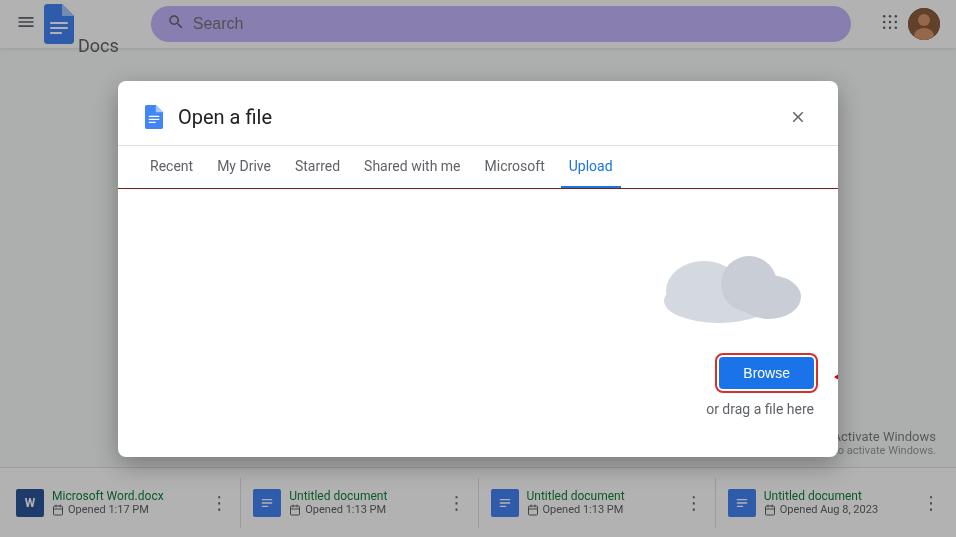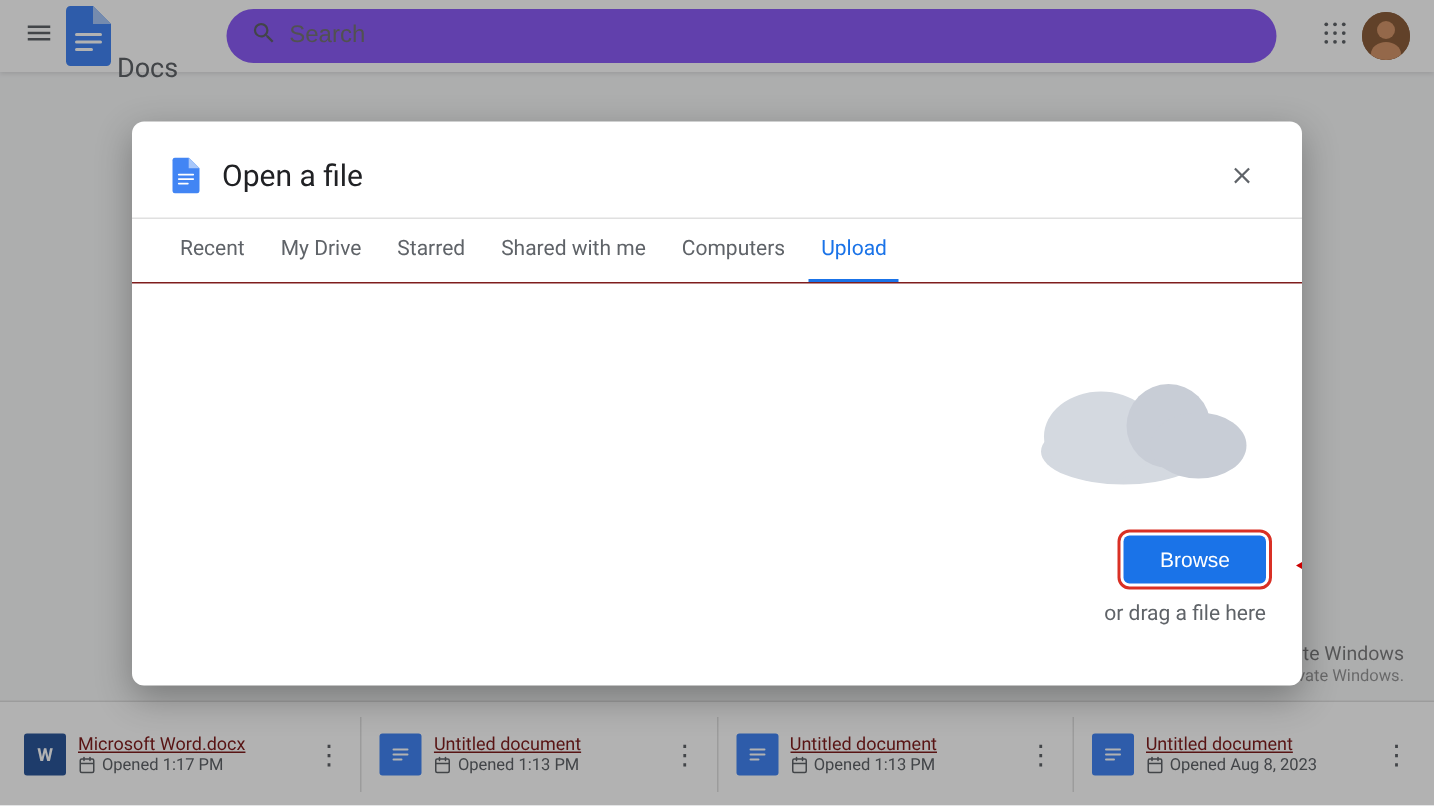--- a/index.html
+++ b/index.html
@@ -49,21 +49,21 @@
     .docs-logo-text {
       font-size: 18px;
       color: #5f6368;
       font-weight: 400;
       margin-top: 42px;
     }
     .search-bar {
       flex: 1;
       max-width: 700px;
       margin-left: 24px;
-      background: #8b5cf6;
+      background: #c4b5fd;
       border-radius: 24px;
       display: flex;
       align-items: center;
       padding: 0 16px;
       height: 36px;
       gap: 8px;
     }
     .search-bar input {
       border: none;
       background: transparent;
@@ -127,25 +127,24 @@
       flex-shrink: 0;
     }
     .file-icon.word { background: #2B579A; }
     .file-icon.docs { background: #4285F4; }
     .file-info {
       flex: 1;
       min-width: 0;
     }
     .file-name {
       font-size: 12px;
-      color: #7f1d1d;
+      color: #15803d;
       white-space: nowrap;
       overflow: hidden;
       text-overflow: ellipsis;
-      text-decoration: underline;
     }
     .file-date {
       font-size: 11px;
       color: #5f6368;
       display: flex;
       align-items: center;
       gap: 4px;
       text-align: center;
     }
     .file-more {
@@ -167,21 +166,21 @@
       z-index: 10;
       display: flex;
       align-items: center;
       justify-content: center;
     }
 
     
     .modal {
       background: #fff;
       border-radius: 8px;
-      width: 780px;
+      width: 720px;
       max-height: 480px;
       box-shadow: 0 8px 24px rgba(0,0,0,0.3);
       display: flex;
       flex-direction: column;
       overflow: hidden;
     }
 
     .modal-header {
       display: flex;
       align-items: center;
@@ -377,21 +376,21 @@
           <path d="M19 6.41L17.59 5 12 10.59 6.41 5 5 6.41 10.59 12 5 17.59 6.41 19 12 13.41 17.59 19 19 17.59 13.41 12z"></path>
         </svg>
       </div>
     </div>
 
     <div class="modal-tabs">
       <div class="modal-tab">Recent</div>
       <div class="modal-tab">My Drive</div>
       <div class="modal-tab">Starred</div>
       <div class="modal-tab">Shared with me</div>
-      <div class="modal-tab">Computers</div>
+      <div class="modal-tab">Microsoft</div>
       <div class="modal-tab upload-tab active">Upload</div>
     </div>
 
     <div class="modal-content">
 
       <div class="cloud-wrap">
         <svg class="cloud-svg" viewBox="0 0 160 100" xmlns="http://www.w3.org/2000/svg">
           <ellipse cx="65" cy="72" rx="55" ry="22" fill="#d4d9e0"></ellipse>
           <ellipse cx="50" cy="62" rx="38" ry="30" fill="#d4d9e0"></ellipse>
           <circle cx="95" cy="55" r="28" fill="#c8cdd6"></circle>

